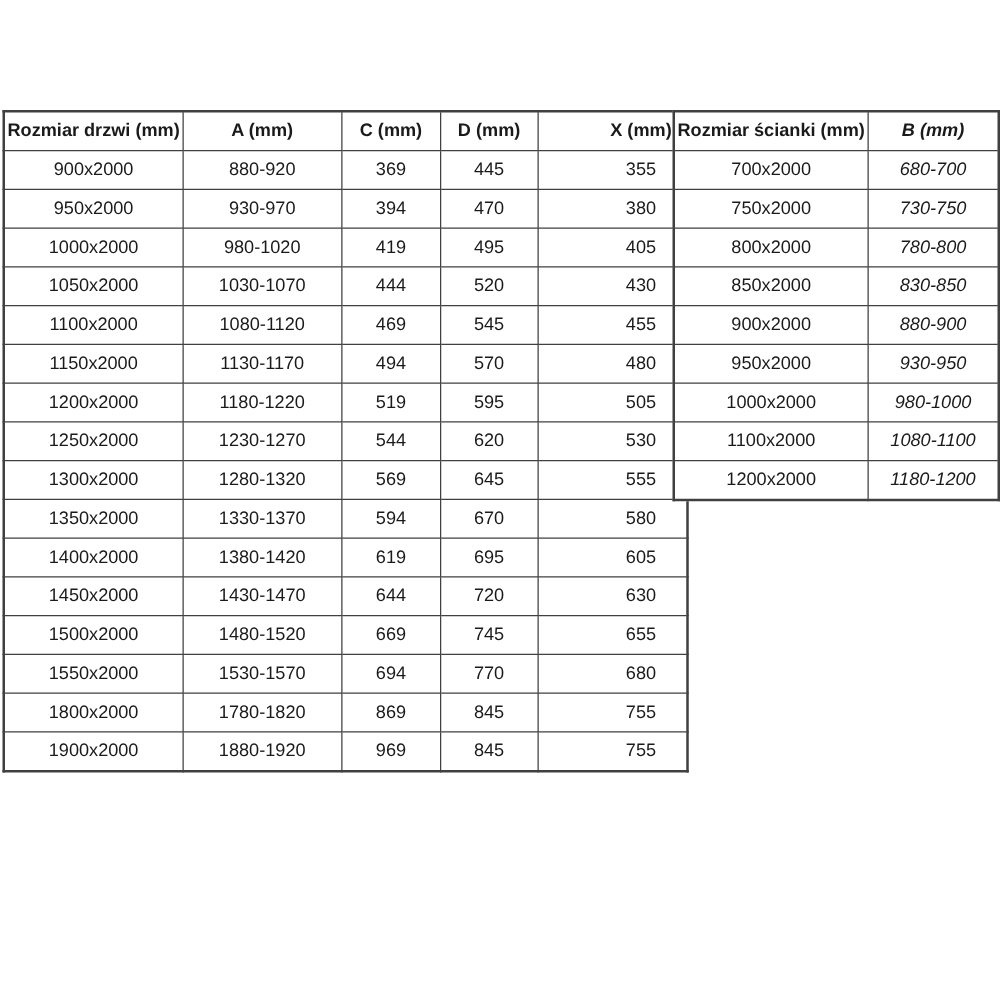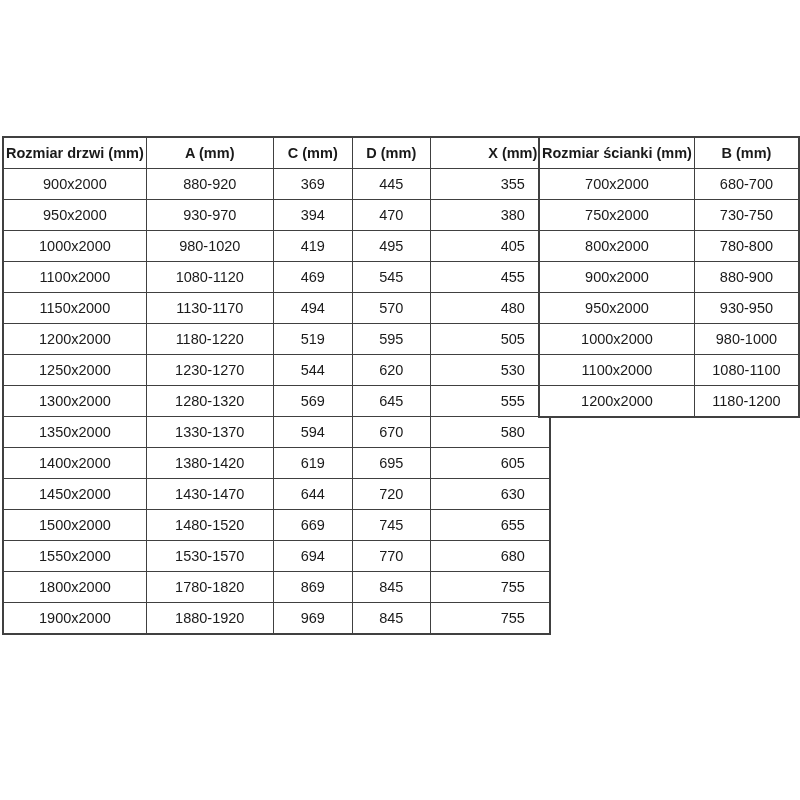--- a/index.html
+++ b/index.html
@@ -14,21 +14,20 @@
     height: 800px;
     background: #ffffff;
     overflow: hidden;
   }
   table.tbl {
     position: absolute;
     border-collapse: collapse;
     border: 2px solid #404040;
     table-layout: fixed;
     background: #ffffff;
-    margin-top: 48px;
   }
   table.tbl th, table.tbl td {
     border: 1px solid #404040;
     text-align: center;
     vertical-align: middle;
     height: 30px;
     padding: 0 2px;
     color: #1a1a1a;
     font-size: 14.5px;
     white-space: nowrap;
@@ -41,21 +40,21 @@
   table.doors { left: 2px;  top: 88px; }
   table.walls { left: 538px; top: 88px; padding-left: 12px; }
 
   .doors th:nth-child(1), .doors td:nth-child(1) { width: 132px; }
   .doors th:nth-child(2), .doors td:nth-child(2) { width: 122px; }
   .doors th:nth-child(3), .doors td:nth-child(3) { width: 74px; }
   .doors th:nth-child(4), .doors td:nth-child(4) { width: 73px; }
   .doors th:nth-child(5), .doors td:nth-child(5) { width: 68px; padding-left: 48px; }
 
   .walls th:nth-child(1), .walls td:nth-child(1) { width: 137px; }
-  .walls th:nth-child(2), .walls td:nth-child(2) { width: 110px; }
+  .walls th:nth-child(2), .walls td:nth-child(2) { width: 110px; font-style: italic; }
 </style>
 </head>
 <body>
 
 <div class="canvas">
   <table class="tbl doors">
       <thead>
         <tr>
           <th>Rozmiar drzwi (mm)</th>
           <th>A (mm)</th>
@@ -80,20 +79,27 @@
           <td>380</td>
         </tr>
         <tr>
           <td>1000x2000</td>
           <td>980-1020</td>
           <td>419</td>
           <td>495</td>
           <td>405</td>
         </tr>
         <tr>
+          <td>1050x2000</td>
+          <td>1030-1070</td>
+          <td>444</td>
+          <td>520</td>
+          <td>430</td>
+        </tr>
+        <tr>
           <td>1100x2000</td>
           <td>1080-1120</td>
           <td>469</td>
           <td>545</td>
           <td>455</td>
         </tr>
         <tr>
           <td>1150x2000</td>
           <td>1130-1170</td>
           <td>494</td>
@@ -186,20 +192,24 @@
         </tr>
         <tr>
           <td>750x2000</td>
           <td>730-750</td>
         </tr>
         <tr>
           <td>800x2000</td>
           <td>780-800</td>
         </tr>
         <tr>
+          <td>850x2000</td>
+          <td>830-850</td>
+        </tr>
+        <tr>
           <td>900x2000</td>
           <td>880-900</td>
         </tr>
         <tr>
           <td>950x2000</td>
           <td>930-950</td>
         </tr>
         <tr>
           <td>1000x2000</td>
           <td>980-1000</td>

